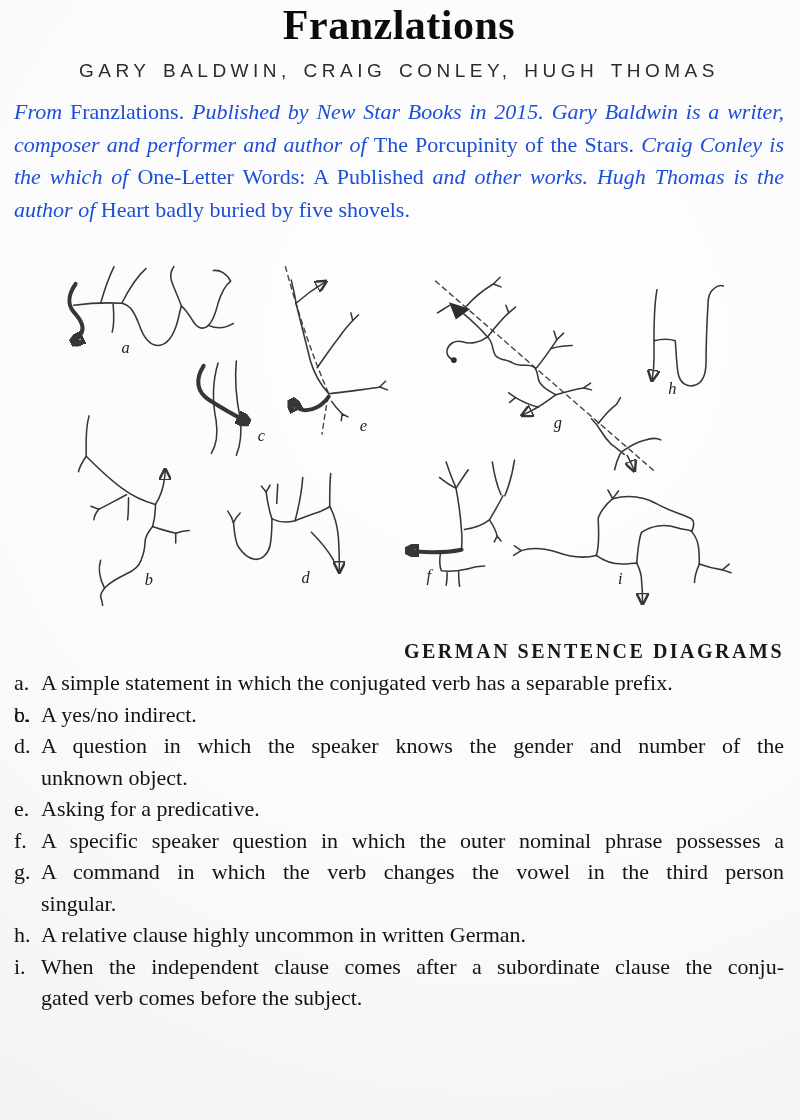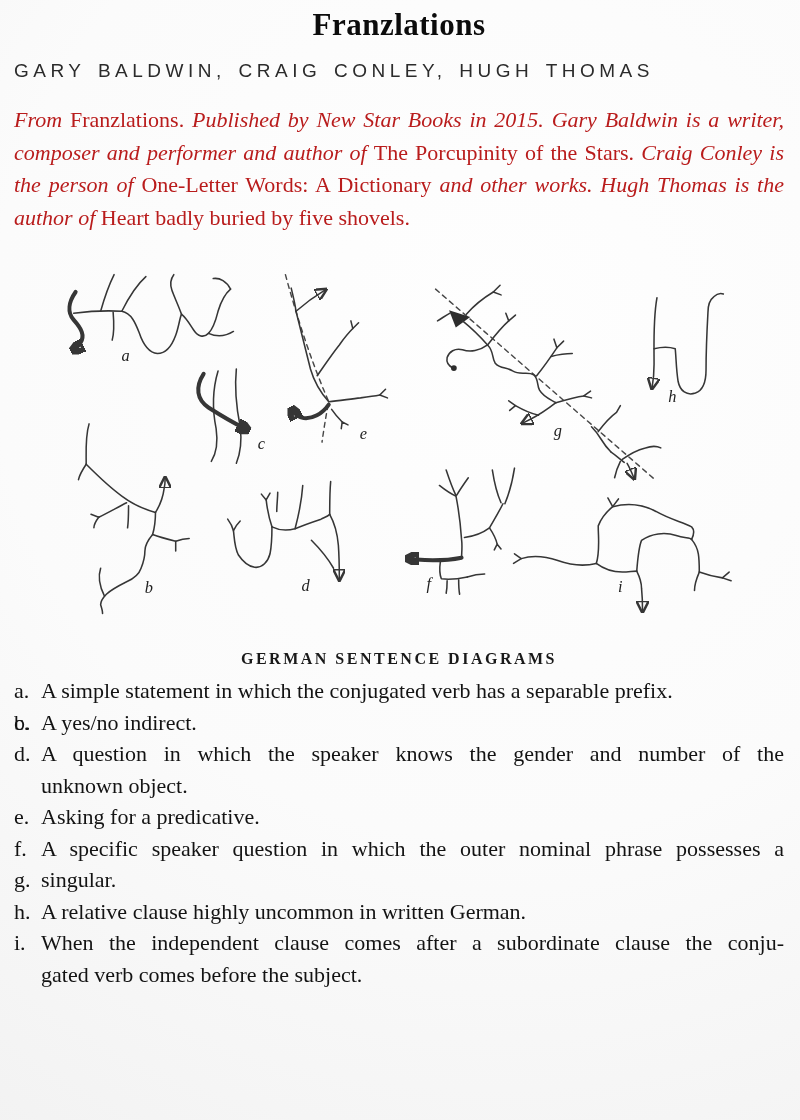--- a/index.html
+++ b/index.html
@@ -3,60 +3,60 @@
 <meta charset="utf-8">
 <style>
   html,body{margin:0;padding:0;}
   body{
     width:800px;height:1120px;overflow:hidden;
     background:radial-gradient(140% 100% at 62% 30%, #fefefe 0%, #fbfbfb 45%, #f2f2f2 85%, #ebebeb 100%);
     color:#141414;
   }
   .page{padding:0 16px 0 14px;}
   .title{
-    font-family:"Liberation Serif",serif;font-weight:700;font-size:31px;line-height:46px;
+    font-family:"Liberation Serif",serif;font-weight:700;font-size:42px;line-height:46px;
     text-align:center;padding-top:2px;color:#0c0c0c;letter-spacing:.5px;
   }
   .authors{
-    margin-top:12px;text-align:left;font-family:"Liberation Sans",sans-serif;
+    margin-top:12px;text-align:center;font-family:"Liberation Sans",sans-serif;
     font-size:19px;line-height:22px;letter-spacing:4.5px;color:#2b2b2b;word-spacing:3px;
   }
-  .intro{margin-top:22px;font-family:"Liberation Serif",serif;font-size:22px;line-height:32.5px;color:#b91c1c;}
+  .intro{margin-top:14px;font-family:"Liberation Serif",serif;font-size:22px;line-height:32.5px;color:#1d4ed8;}
   .intro-line{white-space:normal;}
   .jl{text-align:justify;text-align-last:justify;}
   .it{font-style:italic;}
   .rm{font-style:normal;}
   .fig{margin-top:12px;height:400px;position:relative;}
   .fig svg{display:block;width:770px;height:400px;margin:0 auto;}
   .fig path,.fig circle{fill:none;stroke:#363636;stroke-width:1.6;stroke-linecap:round;stroke-linejoin:round;}
   .fig .thick{stroke-width:4.2;}
   .fig .dash{stroke-dasharray:5 4.5;stroke-width:1.5;stroke:#474747;}
   .fig .fill{fill:#2d2d2d;stroke:none;}
   .fig text{font-family:"Liberation Serif",serif;font-style:italic;font-size:17px;fill:#222;text-anchor:middle;}
   .caption{
-    margin-top:3px;text-align:center;font-family:"Liberation Serif",serif;font-weight:700;
-    font-size:16px;line-height:20px;letter-spacing:2.5px;color:#191919;
+    margin-top:3px;text-align:right;font-family:"Liberation Serif",serif;font-weight:700;
+    font-size:20px;line-height:20px;letter-spacing:2.5px;color:#191919;
   }
   .list{margin-top:6px;font-family:"Liberation Serif",serif;font-size:22px;line-height:31.5px;color:#131313;}
   .li{position:relative;padding-left:27px;}
   .li .lbl{position:absolute;left:0;top:0;}
 </style>
 </head>
 <body>
 
 <div class="page">
 
   <div class="title">Franzlations</div>
 
   <div class="authors">GARY BALDWIN, CRAIG CONLEY, HUGH THOMAS</div>
 
   <div class="intro" id="intro">
       <div class="intro-line jl"><span class="it">From </span><span class="rm">Franzlations. </span><span class="it">Published by New Star Books in 2015. Gary Baldwin is a writer,</span></div>
       <div class="intro-line jl"><span class="it">composer and performer and author of </span><span class="rm">The Porcupinity of the Stars. </span><span class="it">Craig Conley is</span></div>
-      <div class="intro-line jl"><span class="it">the person of </span><span class="rm">One-Letter Words: A Dictionary </span><span class="it">and other works. Hugh Thomas is the</span></div>
+      <div class="intro-line jl"><span class="it">the which of </span><span class="rm">One-Letter Words: A Published </span><span class="it">and other works. Hugh Thomas is the</span></div>
       <div class="intro-line"><span class="it">author of </span><span class="rm">Heart badly buried by five shovels.</span></div>
     </div>
 
   <div class="fig">
     <svg viewBox="0 0 800 400">
       <defs>
         <marker id="ah" markerWidth="8" markerHeight="8" refX="6.2" refY="4" orient="auto" markerUnits="strokeWidth" viewBox="0 0 8 8">
           <path d="M0,0 L8,4 L0,8 Z" fill="#363636" stroke="none"></path>
         </marker>
         <marker id="ahT" markerWidth="3.4" markerHeight="3.4" refX="2.6" refY="1.7" orient="auto" markerUnits="strokeWidth" viewBox="0 0 3.4 3.4">
@@ -220,20 +220,21 @@
       <div class="li">
         <span class="lbl">e.</span>
         <div class="ln">Asking for a predicative.</div>
       </div>
       <div class="li">
         <span class="lbl">f.</span>
         <div class="ln jl">A specific speaker question in which the outer nominal phrase possesses a</div>
       </div>
       <div class="li">
         <span class="lbl">g.</span>
+        <div class="ln jl">A command in which the verb changes the vowel in the third person</div>
         <div class="ln">singular.</div>
       </div>
       <div class="li">
         <span class="lbl">h.</span>
         <div class="ln">A relative clause highly uncommon in written German.</div>
       </div>
       <div class="li">
         <span class="lbl">i.</span>
         <div class="ln jl">When the independent clause comes after a subordinate clause the conju-</div>
         <div class="ln">gated verb comes before the subject.</div>

